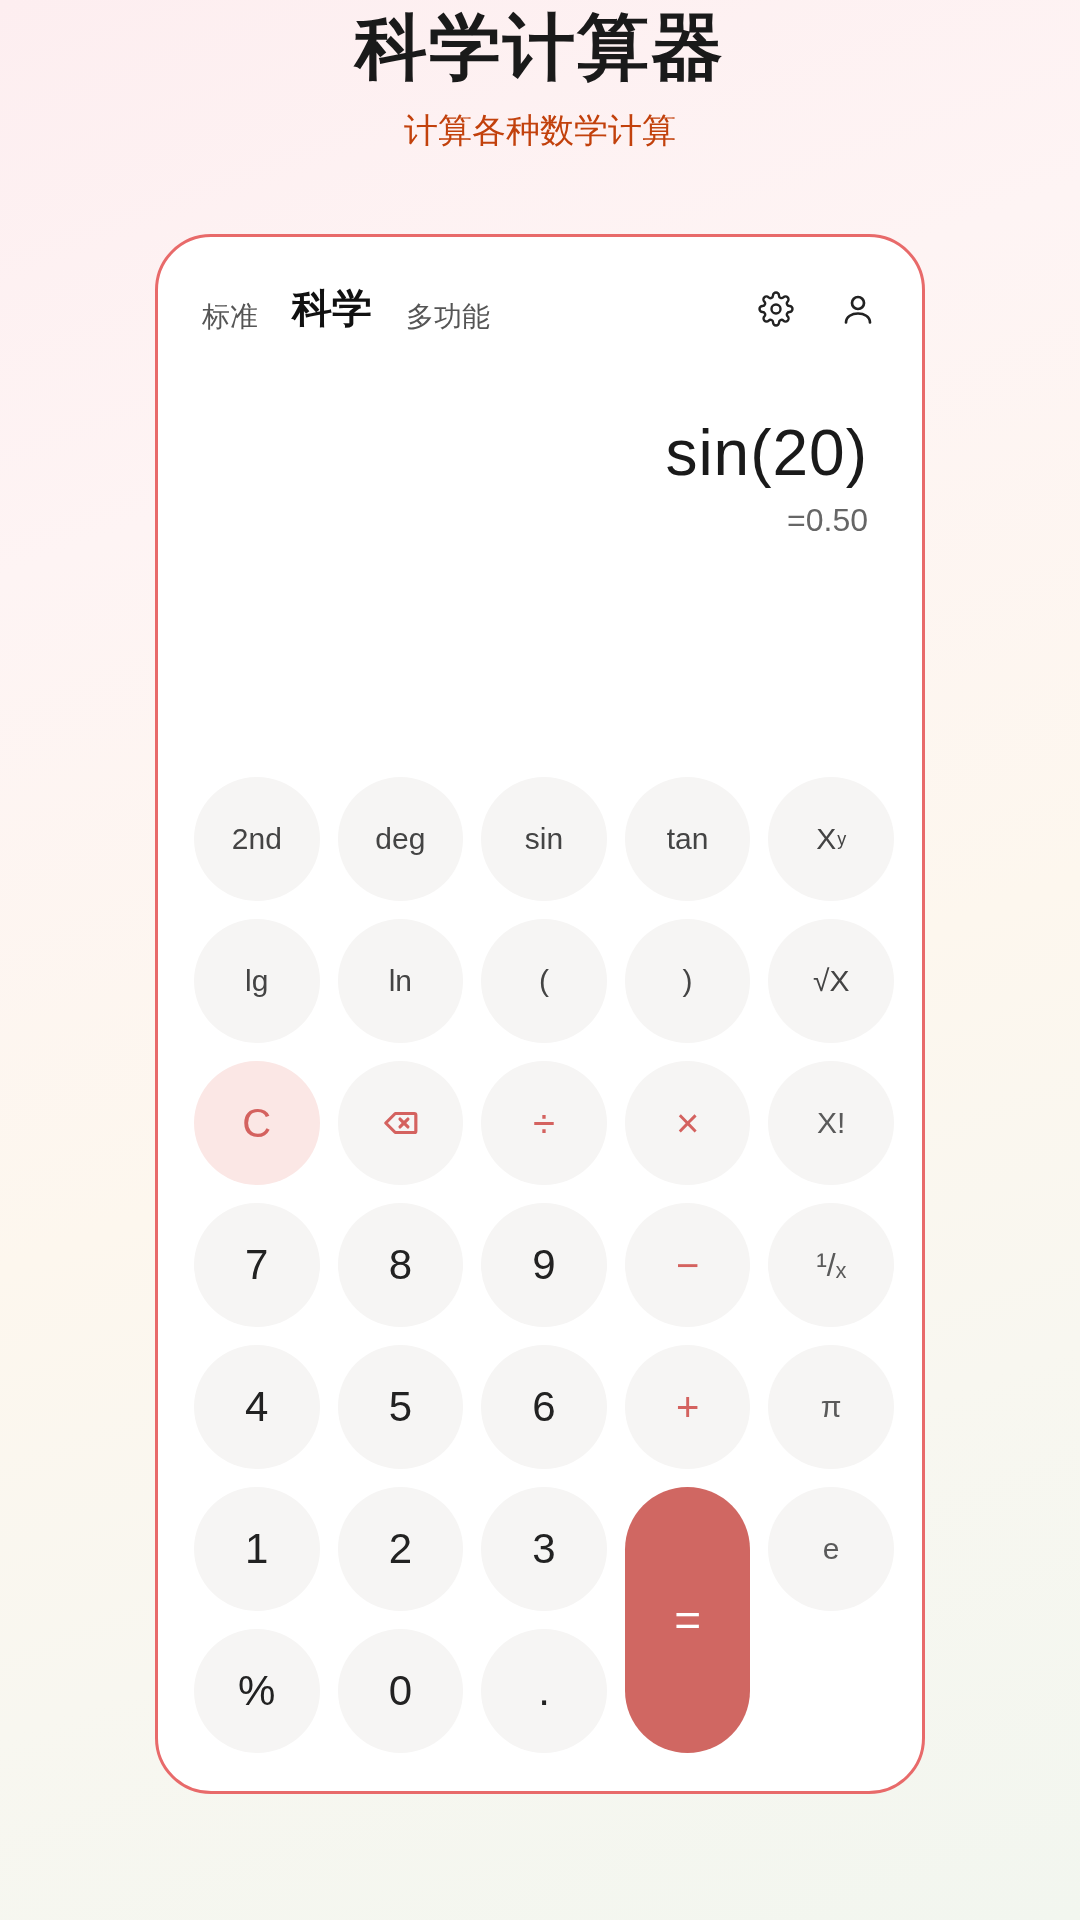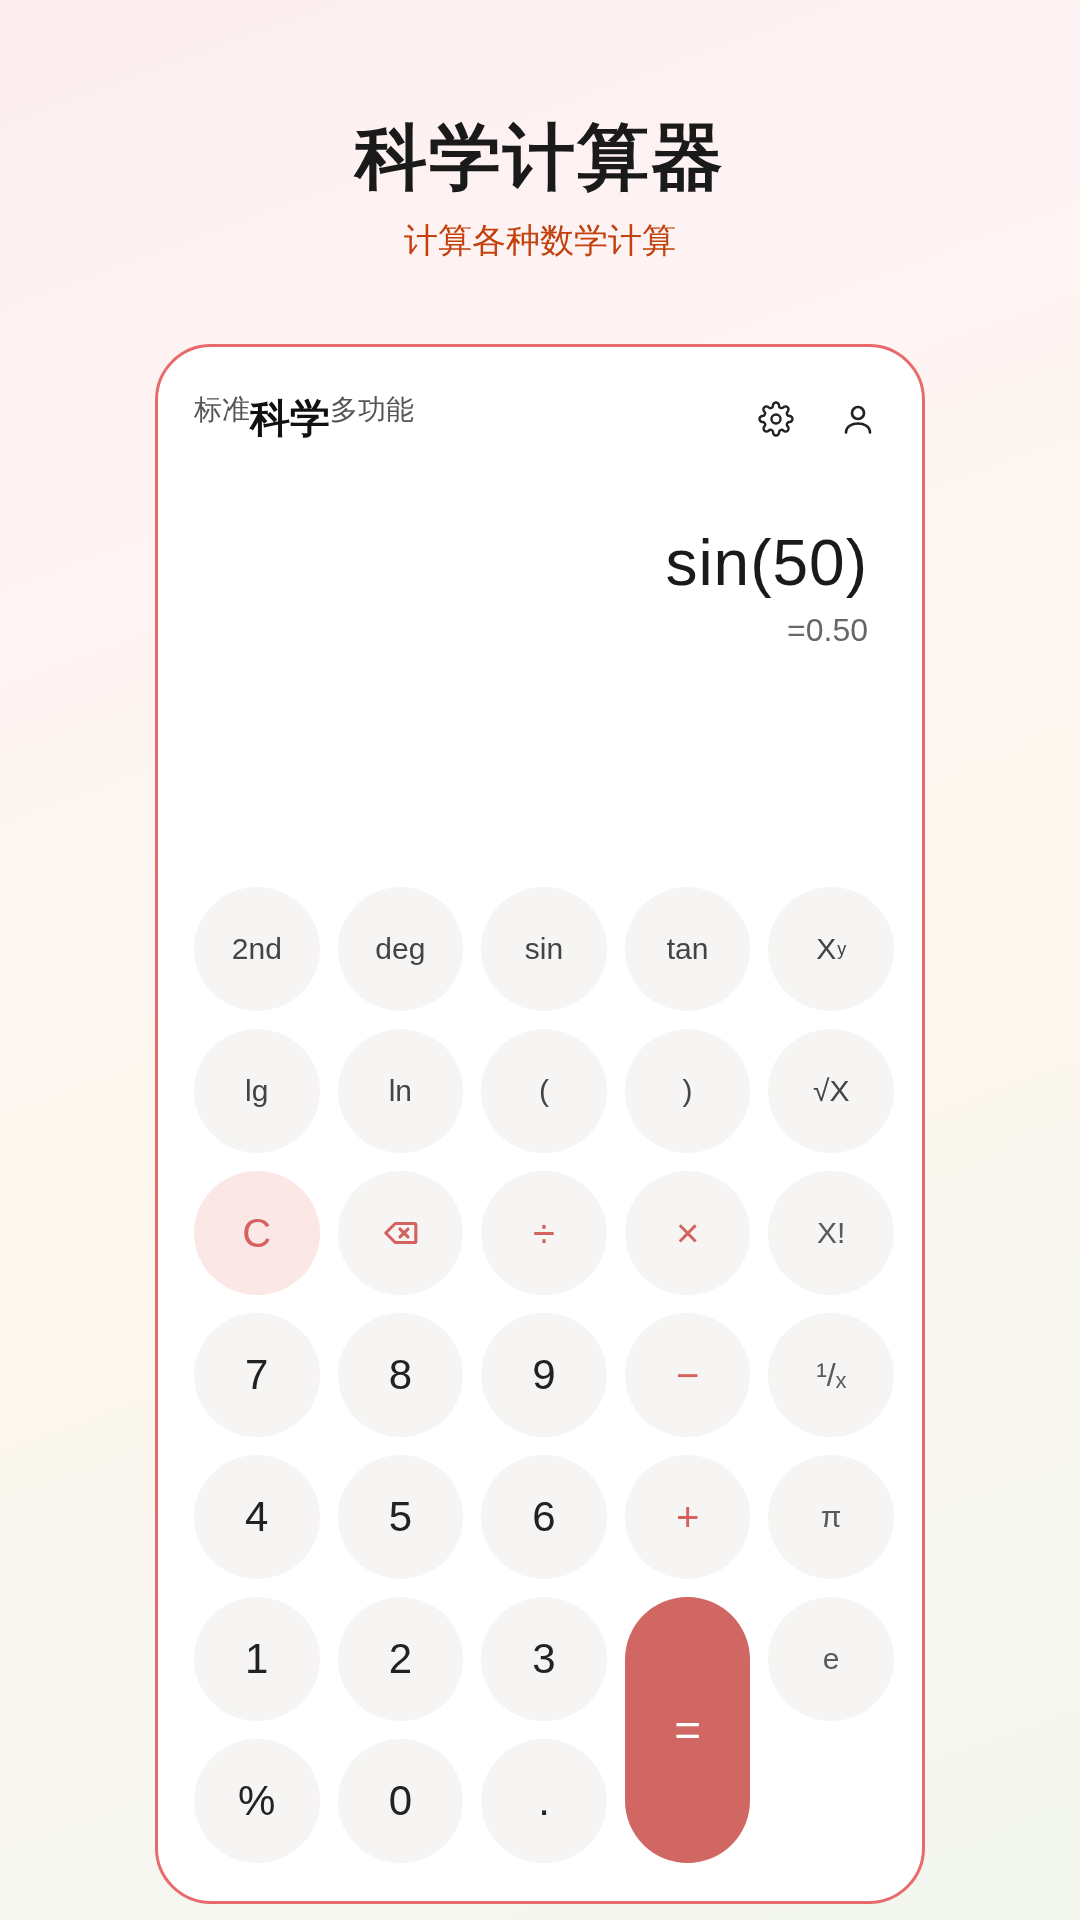--- a/index.html
+++ b/index.html
@@ -7,21 +7,20 @@
   body {
     font-family: -apple-system, "Helvetica Neue", Arial, "PingFang SC", "Hiragino Sans GB", "Microsoft YaHei", sans-serif;
     background: linear-gradient(160deg, #fdeef0 0%, #fef4f4 25%, #fdf7ee 55%, #f8f7f0 75%, #f2f6ef 100%);
     display: flex;
     flex-direction: column;
     align-items: center;
     color: #222;
   }
 
   .page-title {
-    margin-top: 110px;
     font-size: 72px;
     font-weight: 700;
     letter-spacing: 2px;
     color: #1a1a1a;
   }
   .page-subtitle {
     margin-top: 12px;
     font-size: 34px;
     color: #c2410c;
     font-weight: 400;
@@ -37,21 +36,21 @@
     overflow: hidden;
     position: relative;
     box-shadow: 0 0 0 0 rgba(0,0,0,0);
   }
 
   .tabbar {
     display: flex;
     align-items: center;
     padding: 44px 36px 0 36px;
   }
-  .tabs { display: flex; align-items: flex-start; }
+  .tabs { display: flex; gap: 34px; align-items: flex-end; margin-left: 8px; }
   .tab { font-size: 28px; color: #555; }
   .tab.active { font-size: 40px; color: #111; font-weight: 700; }
   .tabbar-spacer { flex: 1; }
   .tabbar-actions { display: flex; gap: 42px; align-items: center; padding-right: 8px; }
   .icon-btn { width: 40px; height: 40px; display: inline-flex; align-items: center; justify-content: center; color:#333; }
   .icon-btn svg { width: 36px; height: 36px; stroke: #222; }
 
   .display {
     padding: 80px 54px 10px 54px;
     text-align: right;
@@ -126,21 +125,21 @@
       <span class="icon-btn">
         <svg viewBox="0 0 24 24" fill="none" stroke-width="1.8" stroke-linecap="round" stroke-linejoin="round">
           <circle cx="12" cy="8" r="4"></circle>
           <path d="M4 21c0-4 4-6 8-6s8 2 8 6"></path>
         </svg>
       </span>
     </div>
   </div>
 
   <div class="display">
-    <div class="expr">sin(50)</div>
+    <div class="expr">sin(20)</div>
     <div class="result">=0.50</div>
   </div>
 
   <div class="keypad">
 
     <button class="key fn">2nd</button>
     <button class="key fn">deg</button>
     <button class="key fn">sin</button>
     <button class="key fn">tan</button>
 

